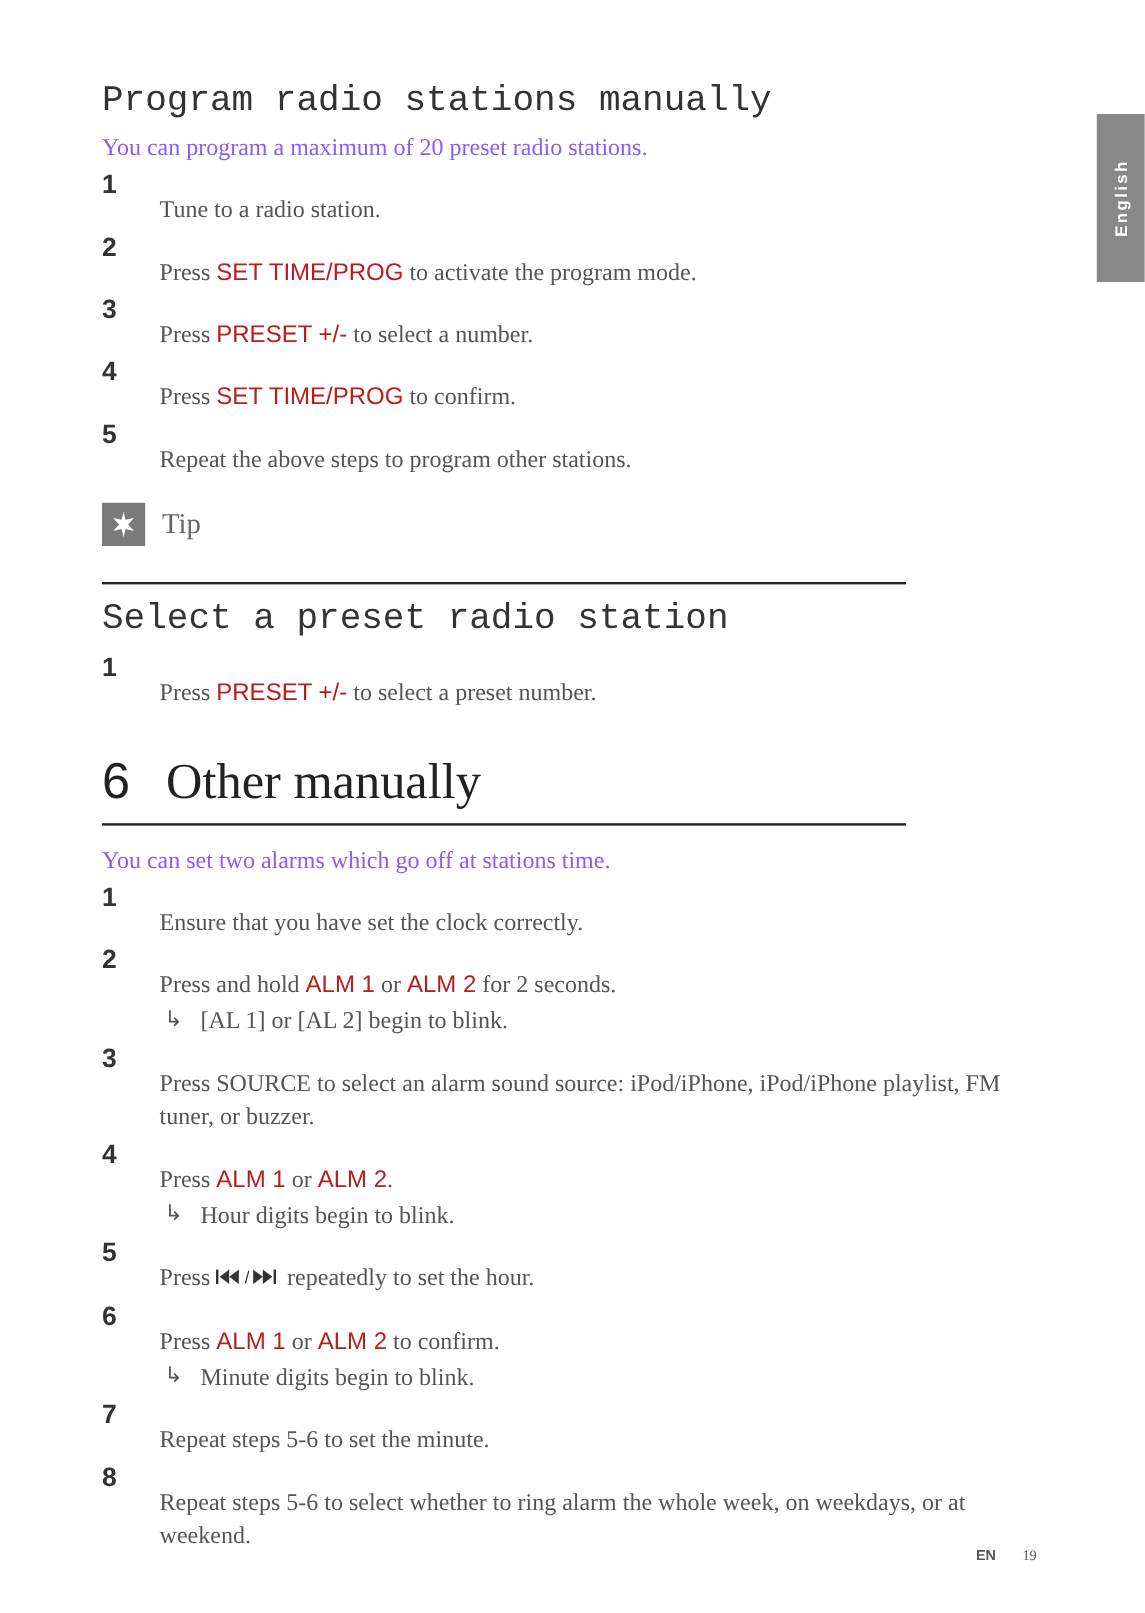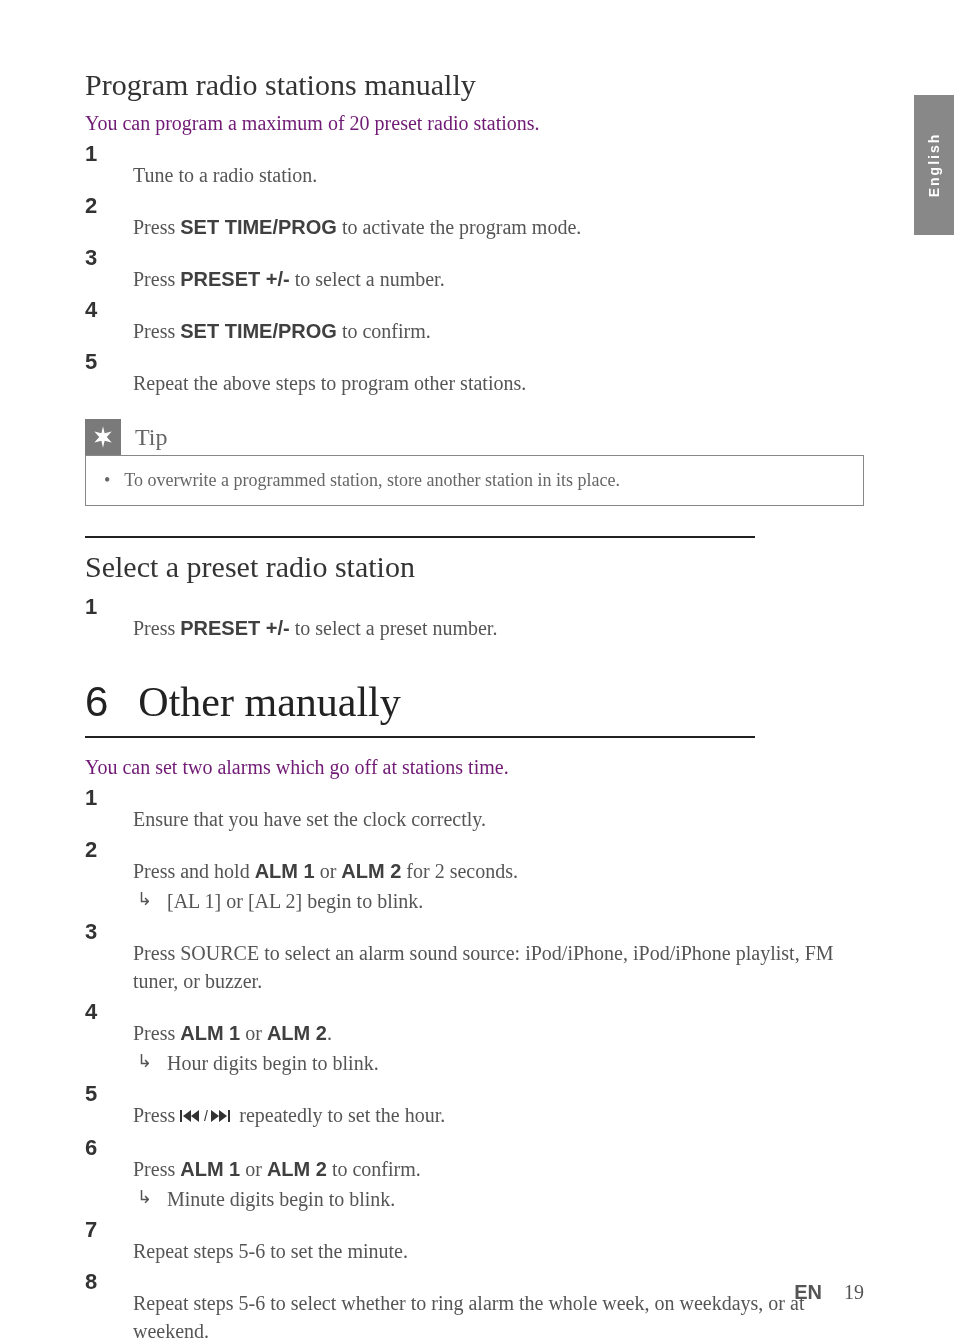--- a/index.html
+++ b/index.html
@@ -1,41 +1,41 @@
 <!DOCTYPE html>
 <html><head>
 <meta charset="utf-8">
 <style>
   * { box-sizing: border-box; margin: 0; padding: 0; }
   html, body { width: 954px; height: 1344px; background: #fff; font-family: Georgia, 'Times New Roman', serif; color: #4a4a4a; }
   .page { position: relative; width: 954px; height: 1344px; padding: 60px 90px 40px 85px; }
   .side-tab { position: absolute; right: 0; top: 95px; width: 40px; height: 140px; background: #888; display: flex; align-items: center; justify-content: center; }
   .side-tab-text { color: #fff; font-size: 14px; font-weight: bold; letter-spacing: 2px; transform: rotate(-90deg); white-space: nowrap; font-family: Arial, sans-serif; }
-  h2.section { font-size: 30px; font-weight: normal; color: #333; margin-top: 8px; margin-bottom: 10px; }
-  .intro { font-size: 20px; color: #701a75; margin-bottom: 6px; }
+  h2.section { font-size: 30px; font-weight: normal; color: #333; margin-top: 8px; margin-bottom: 10px; font-family: Liberation Mono, monospace; }
+  .intro { font-size: 20px; color: #8b5cf6; margin-bottom: 6px; }
   ol.steps { list-style: none; counter-reset: step; margin-left: 0; }
   ol.steps > li { display: flex; align-items: flex-start; margin-bottom: 4px; }
   .step-num { font-weight: bold; font-size: 22px; color: #333; width: 48px; flex-shrink: 0; font-family: Arial, sans-serif; }
   .step-body { font-size: 20px; color: #555; flex: 1; line-height: 1.4; margin-top: 20px; }
-  .step-body b, .step-body strong { font-weight: bold; color: #404040; font-family: Arial, sans-serif; }
+  .step-body b, .step-body strong { font-weight: normal; color: #b91c1c; font-family: Arial, sans-serif; }
   .sub { display: flex; align-items: flex-start; margin-top: 2px; }
   .sub-arrow { width: 30px; font-size: 18px; color: #555; flex-shrink: 0; margin-left: 4px; }
   .sub-text { font-size: 20px; color: #555; }
   .tip-block { margin-top: 22px; margin-bottom: 10px; }
   .tip-header { display: flex; align-items: center; }
   .tip-icon { width: 36px; height: 36px; background: #7a7a7a; display: flex; align-items: center; justify-content: center; color: #fff; font-size: 24px; font-weight: bold; }
   .tip-label { font-size: 24px; color: #666; margin-left: 14px; }
   .tip-body { border: 1px solid #888; border-top: 1px solid #888; padding: 14px 18px; margin-top: 0; font-size: 18px; color: #666; }
   .tip-body .bullet { display: flex; }
   .tip-body .bullet::before { content: "•"; margin-right: 14px; }
   .divider { border: none; border-top: 2.5px solid #222; margin: 30px 0 12px 0; width: 670px; }
   .divider2 { border: none; border-top: 2.5px solid #222; margin: 10px 0 18px 0; width: 670px; }
   h1.chapter { font-size: 42px; font-weight: normal; color: #222; margin-top: 36px; margin-bottom: 6px; display: flex; align-items: baseline; }
   h1.chapter .chnum { font-family: Arial, sans-serif; font-weight: normal; font-size: 42px; margin-right: 30px; }
-  .footer { position: absolute; bottom: 40px; right: 90px; font-size: 20px; color: #555; margin-left: 20px; }
+  .footer { position: absolute; bottom: 40px; right: 90px; font-size: 12px; color: #555; margin-left: 20px; }
   .footer .lang { font-weight: bold; font-family: Arial, sans-serif; margin-right: 22px; }
   .icon-skip { display: inline-block; vertical-align: middle; }
 </style>
 </head>
 <body>
 
 <div class="page">
   <div class="side-tab">
     <span class="side-tab-text">English</span>
   </div>
@@ -66,25 +66,20 @@
   </ol>
 
   <div class="tip-block">
     <div class="tip-header">
       <div class="tip-icon">
         <svg width="26" height="26" viewBox="0 0 24 24">
             <path fill="#fff" d="M12 2l1.5 6.5L20 7l-4.5 5L20 17l-6.5-1.5L12 22l-1.5-6.5L4 17l4.5-5L4 7l6.5 1.5z"></path>
           </svg>
       </div>
       <span class="tip-label">Tip</span>
-    </div>
-    <div class="tip-body">
-      <div class="bullet">
-          <span>To overwrite a programmed station, store another station in its place.</span>
-        </div>
     </div>
   </div>
 
   <hr class="divider">
 
   <h2 class="section">Select a preset radio station</h2>
   <ol class="steps">
     <li>
       <span class="step-num">1</span>
       <span class="step-body"><span>Press </span><strong>PRESET +/-</strong><span> to select a preset number.</span></span>

